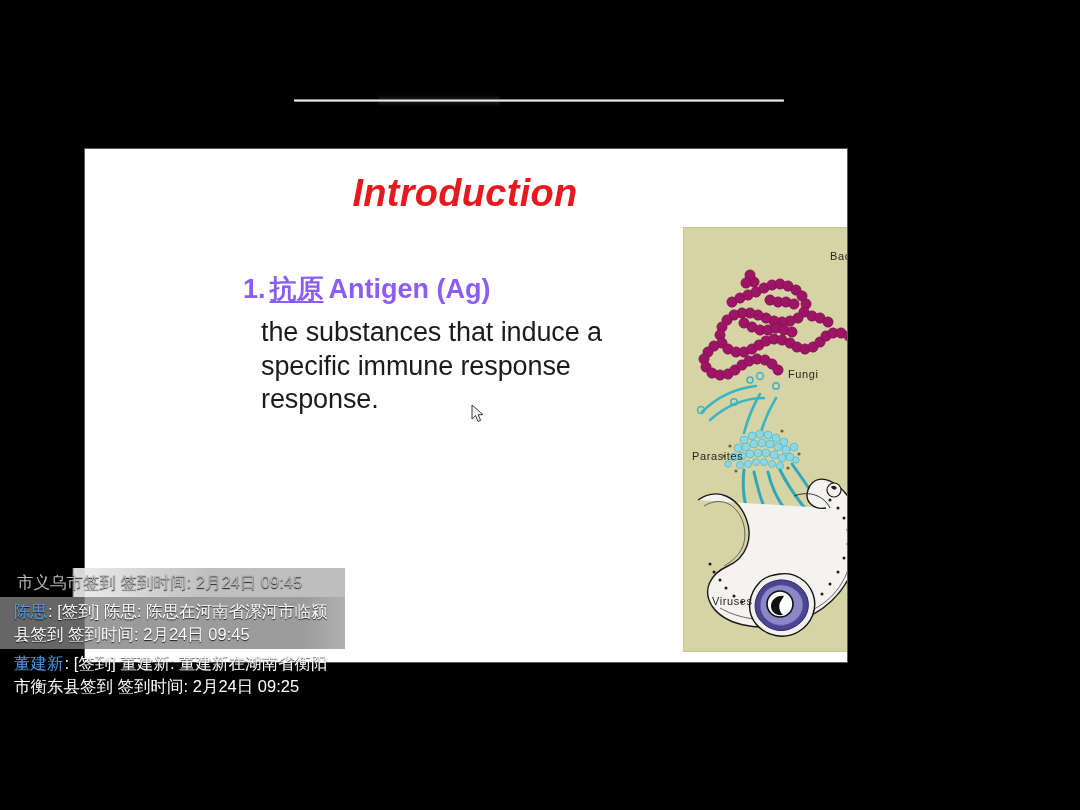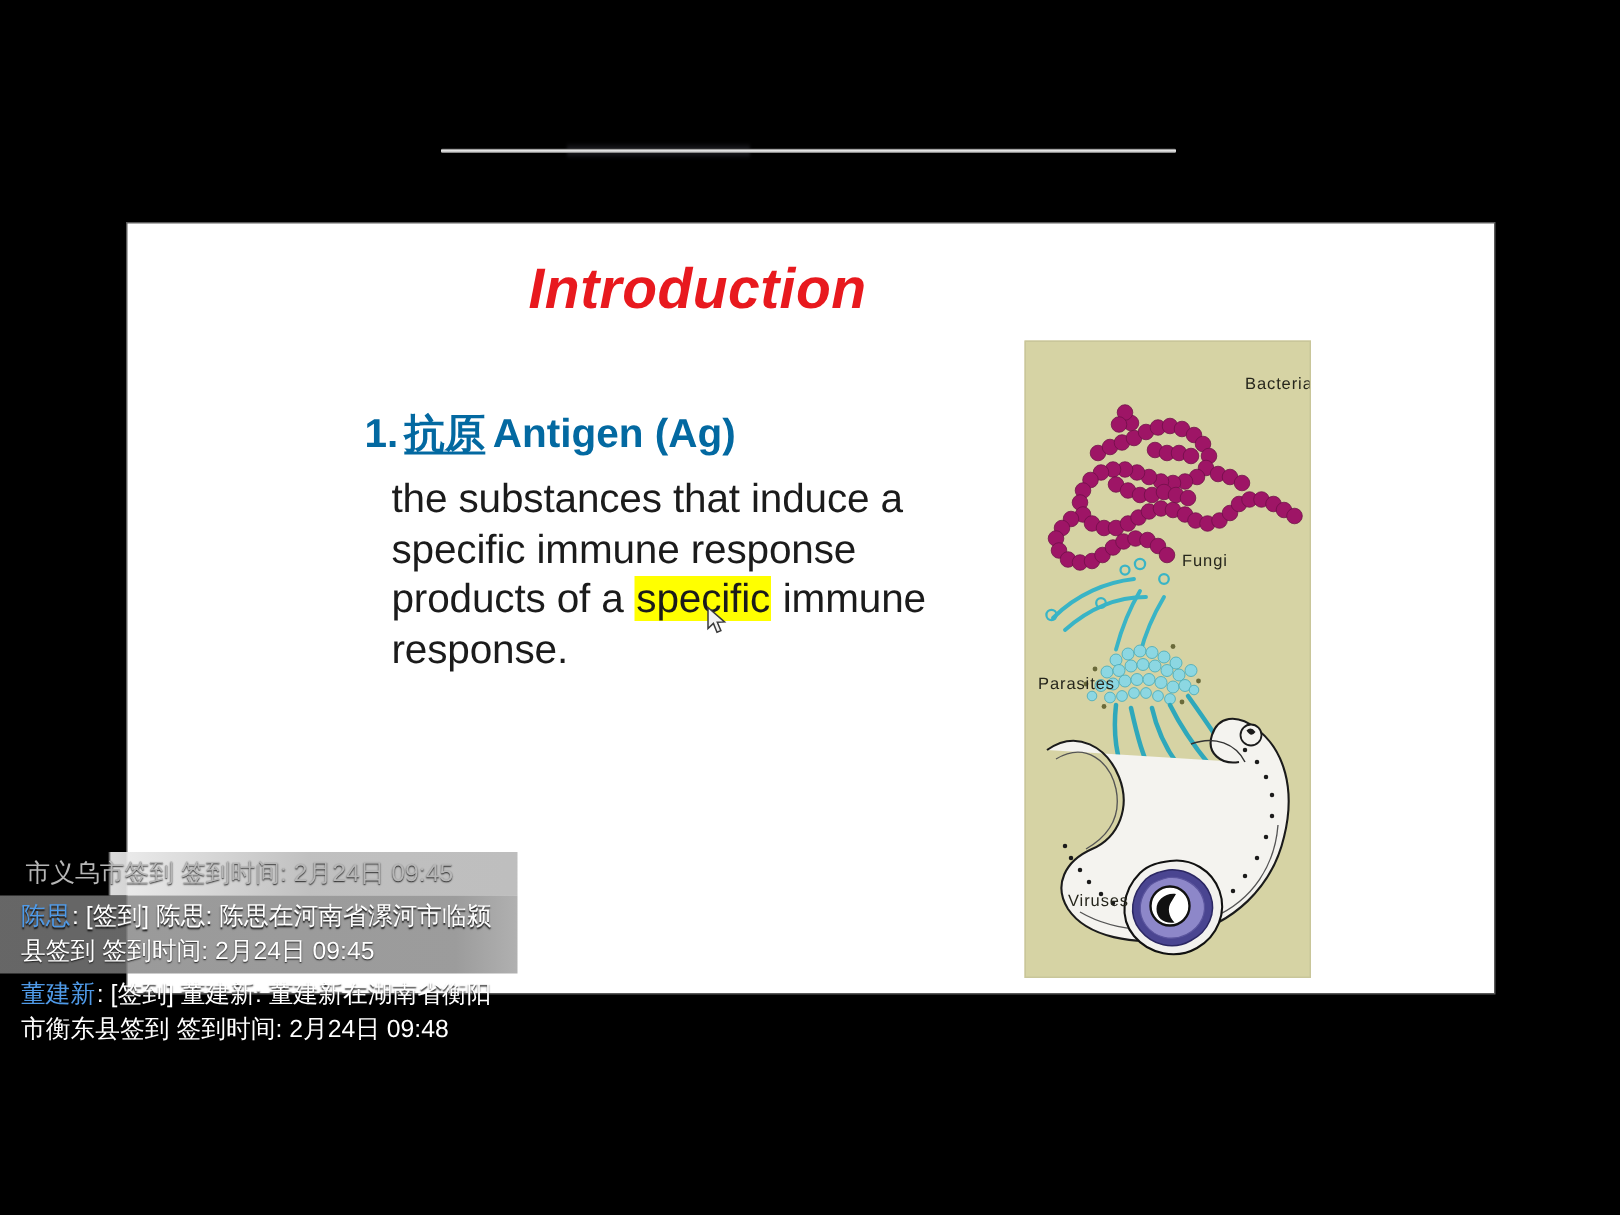--- a/index.html
+++ b/index.html
@@ -41,21 +41,21 @@
     height: 11px;
     background: linear-gradient(to bottom, rgba(40,40,45,0) 0%, rgba(60,60,70,0.55) 50%, rgba(30,30,35,0) 100%);
     filter: blur(1px);
   }
 
   
   #slide-surface {
     position: absolute;
     left: 85px;
     top: 149px;
-    width: 911px;
+    width: 762px;
     height: 513px;
     background: #ffffff;
     box-shadow: 0 0 0 1px #5a5a5a;
     overflow: hidden;
   }
 
   .slide-title {
     position: absolute;
     left: 0;
     top: 23px;
@@ -68,21 +68,21 @@
     letter-spacing: 0.3px;
     white-space: nowrap;
   }
 
   .slide-heading {
     position: absolute;
     left: 158px;
     top: 122px;
     font-size: 27px;
     font-weight: bold;
-    color: #0369a1;
+    color: #8b5cf6;
     white-space: nowrap;
   }
   .slide-heading .num { margin-right: 4px; }
   .slide-heading .cjk {
     text-decoration: underline;
     text-underline-offset: 3px;
     text-decoration-thickness: 2px;
   }
   .slide-heading .latin { margin-left: 5px; }
 
@@ -193,21 +193,20 @@
 
     <div class="slide-title">Introduction</div>
 
     <div class="slide-heading">
       <span class="num">1.</span><span class="cjk">抗原</span><span class="latin">Antigen (Ag)</span>
     </div>
 
     <div class="slide-body">
       <div>the substances that induce a</div>
       <div>specific immune response</div>
-      <div><span>products of a </span><span class="hl">specific</span><span> immune</span></div>
       <div>response.</div>
     </div>
 
     <div id="pathogen-figure">
       <svg width="189" height="423" viewBox="0 0 189 423" aria-hidden="true">
         <defs>
           <radialGradient id="virusCore" cx="50%" cy="50%" r="60%">
             <stop offset="0%" stop-color="#ffffff"></stop>
             <stop offset="55%" stop-color="#e9e7f6"></stop>
             <stop offset="100%" stop-color="#9a94d2"></stop>
@@ -422,17 +421,17 @@
   </div>
 
   <div id="chat-overlay">
     <div class="chat-message msg-fading">
       <span class="chat-user"></span><span>市义乌市签到  签到时间: 2月24日 09:45</span>
     </div>
     <div class="chat-message msg-strong">
       <span class="chat-user">陈思</span><span>: [签到] 陈思: 陈思在河南省漯河市临颍县签到  签到时间: 2月24日 09:45</span>
     </div>
     <div class="chat-message msg-faint">
-      <span class="chat-user">董建新</span><span>: [签到] 董建新: 董建新在湖南省衡阳市衡东县签到  签到时间: 2月24日 09:48</span>
+      <span class="chat-user">董建新</span><span>: [签到] 董建新: 董建新在湖南省衡阳市衡东县签到  签到时间: 2月24日 09:25</span>
     </div>
   </div>
 
 </div>
 
 </body></html>

